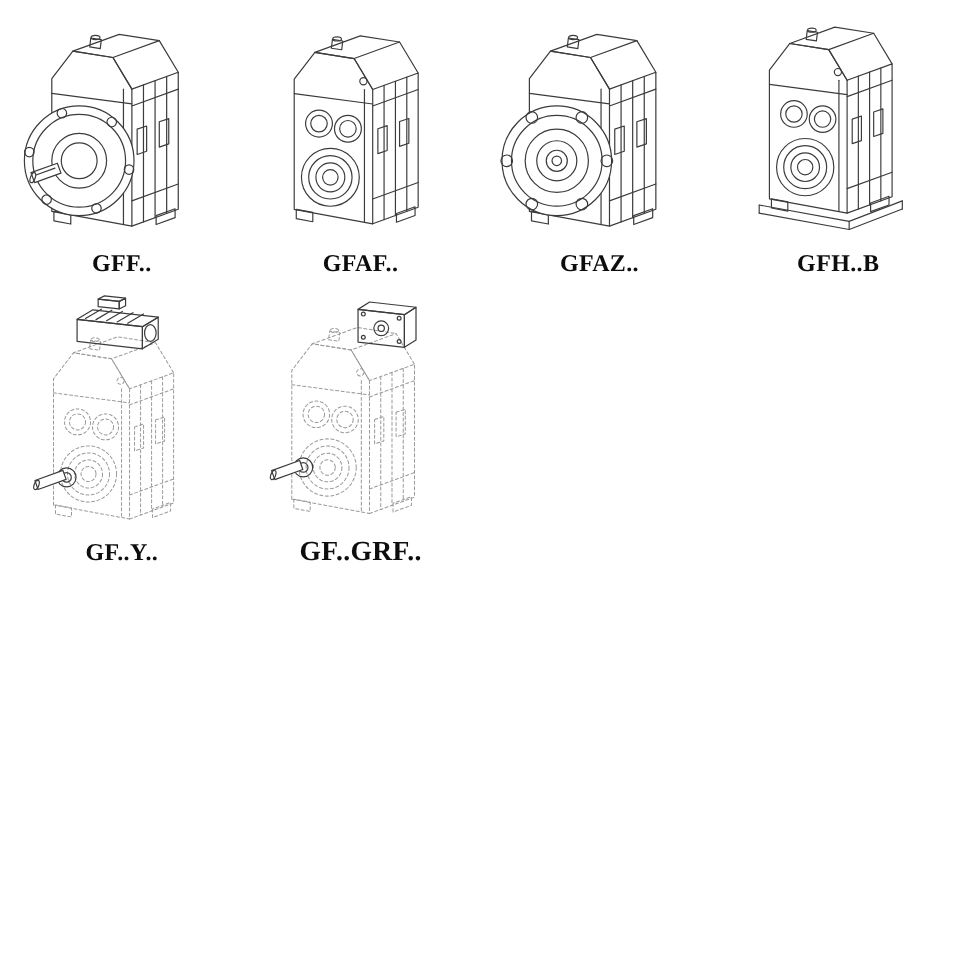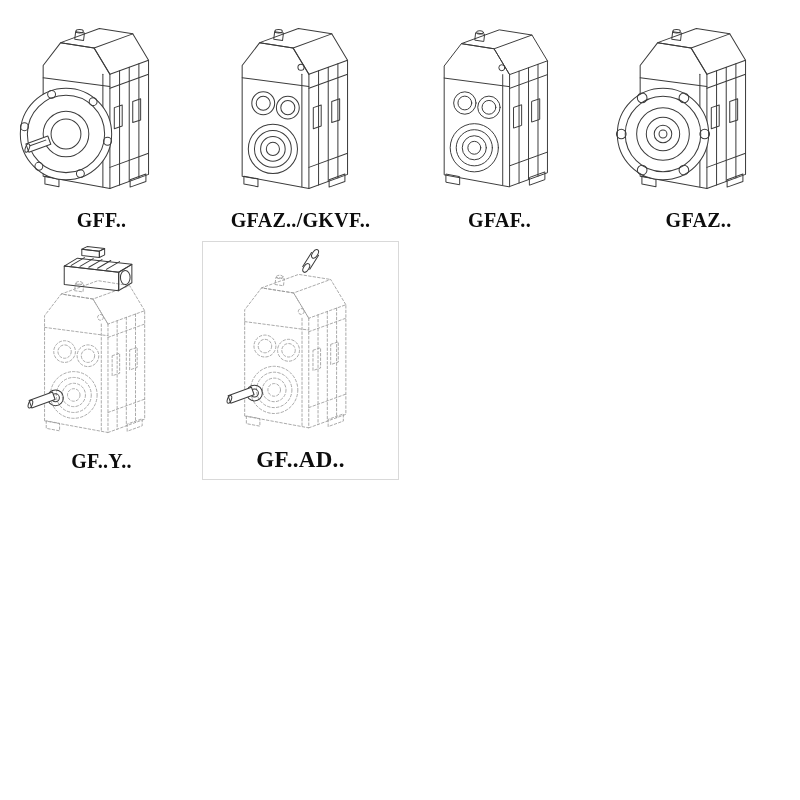--- a/index.html
+++ b/index.html
@@ -149,69 +149,72 @@
 <div class="catalog">
 
   <figure class="cell" style="margin:0">
     <svg class="draw" viewBox="0 0 190 230">
       <use href="#gb-body"></use>
       <use href="#face-flange"></use>
     </svg>
     <figcaption class="caption">GFF..</figcaption>
   </figure>
 
-  <figure class="cell" style="margin:0">
-    <svg class="draw" viewBox="0 0 190 230">
-      <use href="#gb-body"></use>
-      <use href="#face-hollow"></use>
-    </svg>
-    <figcaption class="caption">GFAZ../GKVF..</figcaption>
-  </figure>
 
   <figure class="cell" style="margin:0">
     <svg class="draw" viewBox="0 0 190 230">
       <g transform="translate(4,2) scale(0.98)">
         <use href="#gb-body"></use>
         <use href="#face-hollow"></use>
       </g>
     </svg>
     <figcaption class="caption">GFAF..</figcaption>
   </figure>
 
   <figure class="cell" style="margin:0">
     <svg class="draw" viewBox="0 0 190 230">
       <use href="#gb-body"></use>
       <use href="#face-flange-front"></use>
     </svg>
     <figcaption class="caption">GFAZ..</figcaption>
   </figure>
 
 
+  <figure class="cell" style="margin:0">
+    <svg class="draw" viewBox="0 0 190 230">
+      <g transform="translate(2,-6) scale(0.97)">
+        <use href="#gb-body"></use>
+        <use href="#face-hollow"></use>
+        <use href="#gb-base"></use>
+      </g>
+    </svg>
+    <figcaption class="caption">GFH..B</figcaption>
+  </figure>
 
 
   <figure class="cell" style="margin:0">
     <svg class="draw" viewBox="0 0 190 230">
       <g stroke="#9a9a9a" stroke-width="1" stroke-dasharray="3 2.4" transform="translate(3,14) scale(0.95)">
         <use href="#gb-body"></use>
         <use href="#face-hollow"></use>
       </g>
       <use href="#motor"></use>
       <use href="#out-shaft" transform="translate(2,14)"></use>
     </svg>
     <figcaption class="caption">GF..Y..</figcaption>
   </figure>
 
 
 
-
-  <figure class="cell boxed" style="margin:0">
-    <svg class="draw" viewBox="0 0 190 230">
-      <g stroke="#9a9a9a" stroke-width="1" stroke-dasharray="3 2.4" transform="translate(4,10) scale(0.96)">
-        <use href="#gb-body"></use>
-        <use href="#face-hollow"></use>
-      </g>
-      <use href="#ad-stub"></use>
-      <use href="#out-shaft" transform="translate(2,12)"></use>
-    </svg>
-    <figcaption class="caption big">GF..AD..</figcaption>
-  </figure>
+  <figure class="cell" style="margin:0">
+    <svg class="draw" viewBox="0 0 190 230">
+      <g stroke="#9a9a9a" stroke-width="1" stroke-dasharray="3 2.4" transform="translate(2,8) scale(0.97)">
+        <use href="#gb-body"></use>
+        <use href="#face-hollow"></use>
+      </g>
+      <use href="#grf-adapter"></use>
+      <use href="#out-shaft" transform="translate(0,8)"></use>
+    </svg>
+    <figcaption class="caption big">GF..GRF..</figcaption>
+  </figure>
+
 
 </div>
 
 </body></html>

